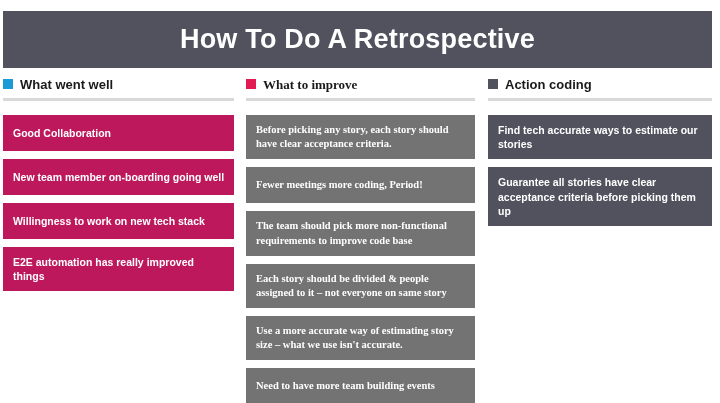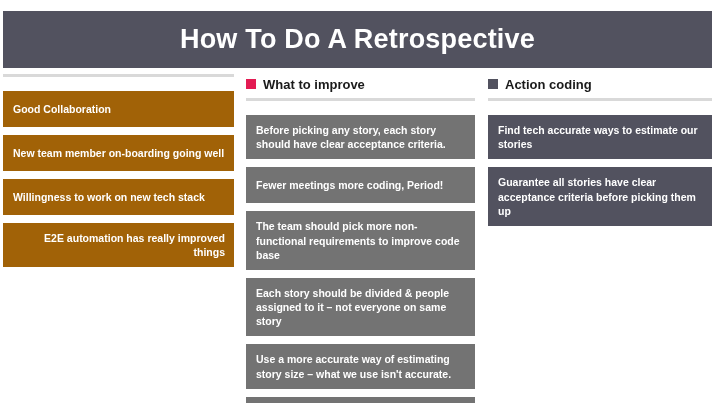--- a/index.html
+++ b/index.html
@@ -53,21 +53,21 @@
     width: 720px;
     height: 329px;
     display: flex;
     gap: 0;
   }
   .column {
     position: relative;
     box-sizing: border-box;
   }
   .column-1 { margin-left: 3px; width: 231px; }
-  .column-2 { margin-left: 12px; width: 229px; }
+  .column-2 { margin-left: 12px; width: 229px; font-family: Liberation Serif, serif; }
   .column-3 { margin-left: 13px; width: 224px; }
 
   .col-header {
     display: flex;
     align-items: center;
     height: 20px;
     margin-bottom: 4px;
   }
   .swatch {
     width: 10px;
@@ -104,36 +104,40 @@
     box-sizing: border-box;
     padding: 8px 9px 8px 10px;
     color: #ffffff;
     font-size: 10.5px;
     font-weight: bold;
     line-height: 1.35;
     display: flex;
     align-items: center;
     min-height: 36px;
   }
-  .card-blue { background: #a16207; text-align: right; }
+  .card-blue { background: #be185d; }
   .card-red  { background: #737373; }
   .card-gray { background: #52525F; }
 </style>
 </head>
 <body>
 
 <div class="board">
 
   <div class="title-bar">
     <div class="title-text">How To Do A Retrospective</div>
   </div>
 
   <div class="columns">
 
     <div class="column column-1">
+      <div class="col-header">
+        <span class="swatch swatch-blue"></span>
+        <span class="col-title">What went well</span>
+      </div>
       <div class="col-rule"></div>
       <div class="cards">
         <div class="card card-blue">Good Collaboration</div>
         <div class="card card-blue">New team member on-boarding going well</div>
         <div class="card card-blue">Willingness to work on new tech stack</div>
         <div class="card card-blue">E2E automation has really improved things</div>
       </div>
     </div>
 
     <div class="column column-2">

